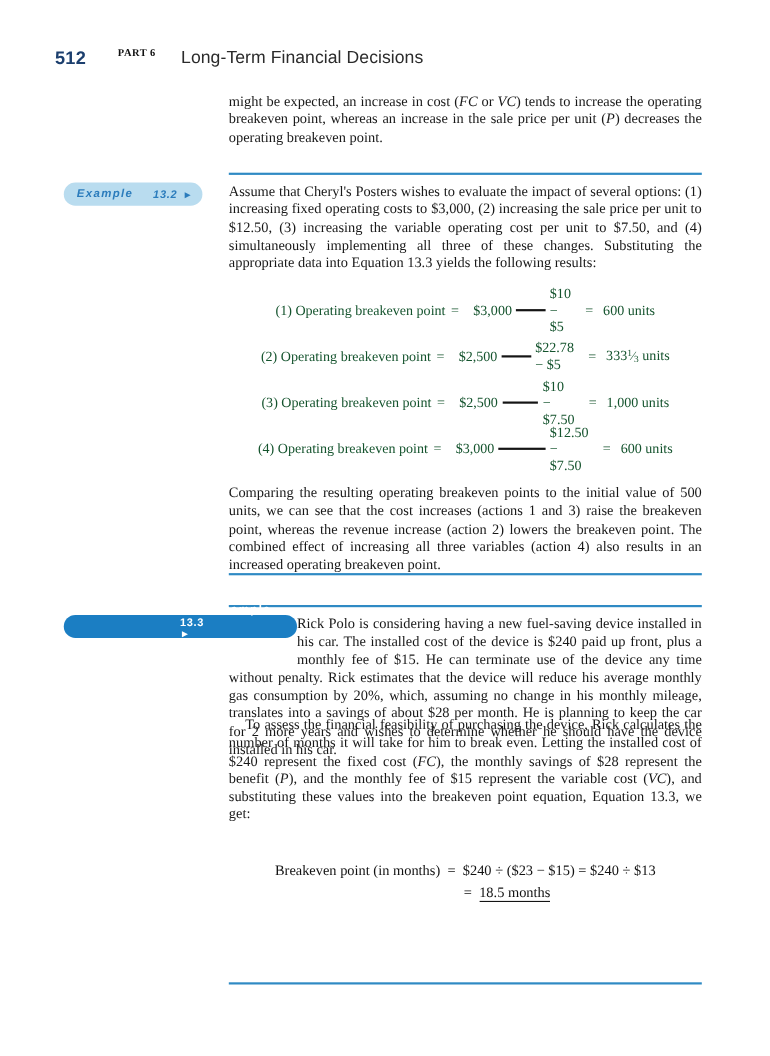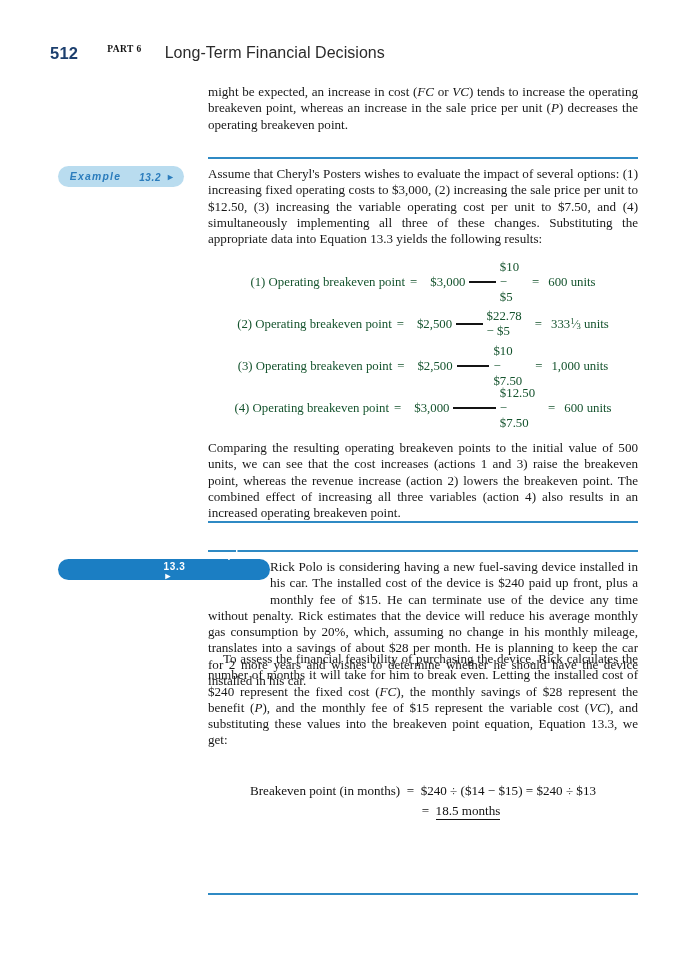--- a/index.html
+++ b/index.html
@@ -321,20 +321,20 @@
     <p class="body" style="shape-outside:none;"><span style="float: left; width: 62px; height: 33px;"></span>Rick Polo is considering having a new fuel-saving device installed in his car. The installed cost of the device is $240 paid up front, plus a monthly fee of $15. He can terminate use of the device any time without penalty. Rick estimates that the device will reduce his average monthly gas consumption by 20%, which, assuming no change in his monthly mileage, translates into a savings of about $28 per month. He is planning to keep the car for 2 more years and wishes to determine whether he should have the device installed in his car.</p>
   </div>
 
   <div style="position:absolute;left:208px;top:559px;width:62px;height:32px;"></div>
 
   <div class="textcol" style="top:651px;">
     <p class="body indent"><span>To assess the financial feasibility of purchasing the device, Rick calculates the number of months it will take for him to break even. Letting the installed cost of $240 represent the fixed cost (</span><em>FC</em><span>), the monthly savings of $28 represent the benefit (</span><em>P</em><span>), and the monthly fee of $15 represent the variable cost (</span><em>VC</em><span>), and substituting these values into the breakeven point equation, Equation 13.3, we get:</span></p>
   </div>
 
   <div class="beq" style="top:783px;">
-    <div class="line1"><span>Breakeven point (in months)</span>&nbsp;&nbsp;<span>=</span>&nbsp;&nbsp;<span>$240 ÷ ($14 − $15) = $240 ÷ $13</span></div>
+    <div class="line1"><span>Breakeven point (in months)</span>&nbsp;&nbsp;<span>=</span>&nbsp;&nbsp;<span>$240 ÷ ($23 − $15) = $240 ÷ $13</span></div>
     <div class="line2"><span>=</span>&nbsp;&nbsp;<span class="uline">18.5 months</span></div>
   </div>
 
 
   <div class="rule" style="top: 893px; background: rgb(47, 138, 196);"></div>
 
 </div>
 
 </body></html>

